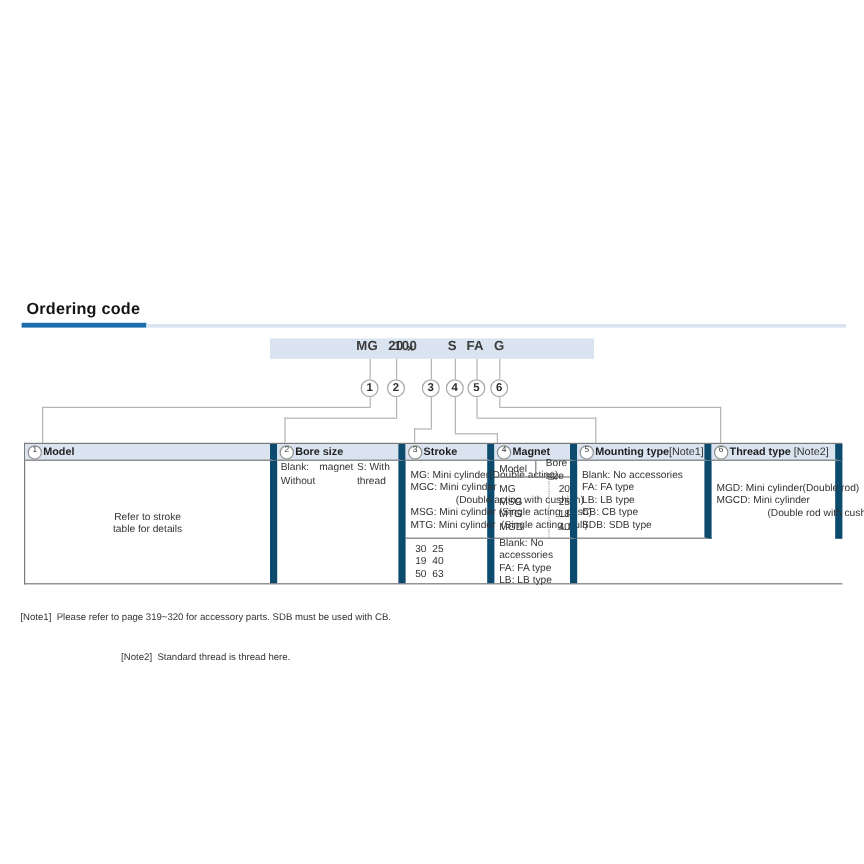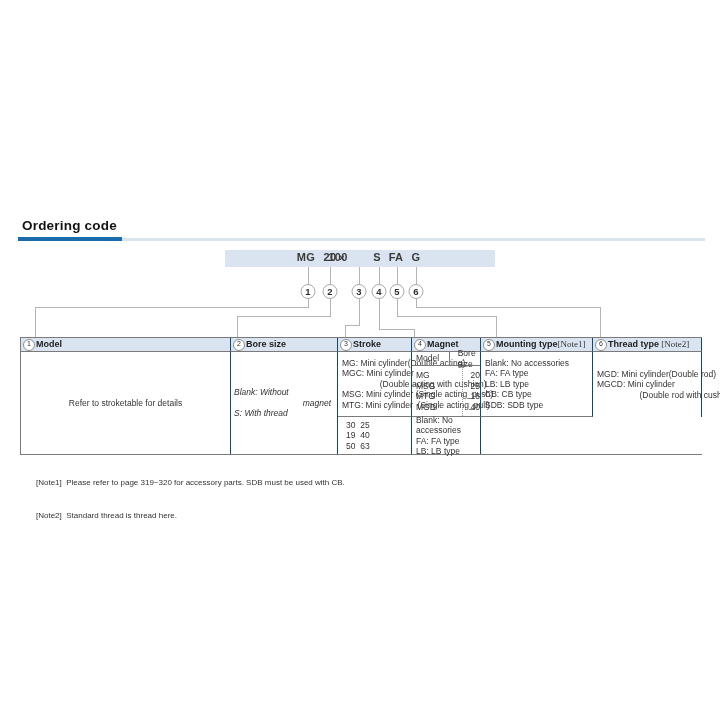--- a/index.html
+++ b/index.html
@@ -1,18 +1,18 @@
 <!DOCTYPE html>
 <html><head>
 <meta charset="utf-8">
 <style>
   html,body { margin:0; padding:0; background:#fff; }
   .page {
     position:relative; width:720px; height:660px; background:#ffffff;
-    font-family:"Liberation Sans", sans-serif; color:#333; overflow:hidden;
+    font-family:"Liberation Sans", sans-serif; color:#333; overflow:hidden;margin-top:32px;
   }
   .title {
     position:absolute; left:22px; top:218px; font-size:13.5px; font-weight:bold;
     color:#141414; letter-spacing:0.2px;
   }
   .rule-dark { position:absolute; left:18px; top:237px; width:104px; height:4px; background:#1b6cad; }
   .rule-light { position:absolute; left:122px; top:238px; width:583px; height:3px; background:#d9e4f0; }
 
   .codebar { position:absolute; left:225px; top:250px; width:270px; height:17px; background:#d9e4f0; }
   .codepart {
@@ -29,49 +29,49 @@
   .ln { position:absolute; background:#b4b4b4; }
 
   .otable {
     position:absolute; left:20px; top:337px; width:681px;
     display:grid;
     grid-template-columns:210px 107px 74px 69px 112px 109px;
     grid-template-rows:14px 65px 37px;
     border-top:1px solid #7a7a7a; border-left:1px solid #7a7a7a; border-bottom:1px solid #7a7a7a;
     font-size:8.5px; line-height:10.5px; color:#333;
   }
-  .otable > div { box-sizing:border-box; border-right:1px solid #0c4a6e; }
+  .otable > div { box-sizing:border-box; border-right:6px solid #0c4a6e; }
   .hc {
     background:#d9e4f0; border-bottom:1px solid #7a7a7a;
     display:flex; align-items:center; padding-left:2px;
     font-size:9px; font-weight:bold; color:#1d1d1d; white-space:pre;
   }
-  .hc .note { font-weight:normal; color:#333;font-family:Liberation Serif, serif; }
+  .hc .note { font-weight:normal; color:#333; }
   .cn {
     display:inline-flex; align-items:center; justify-content:center;
     width:10px; height:10px; border:1px solid #909090; border-radius:50%;
     background:#fff; font-size:7px; font-weight:normal; color:#333;
     margin-right:1px; flex:0 0 auto;
   }
   .rowdiv { border-bottom:1px solid #7a7a7a; }
   .modelcell { display:flex; flex-direction:column; justify-content:center; padding-left:4px; white-space:pre; }
   .borecell { display:flex; flex-direction:column; }
   .bsh { display:flex; height:13px; border-bottom:1px solid #7a7a7a; align-items:center; flex:0 0 auto; }
   .bsh .bl { width:57px; padding-left:4px; box-sizing:border-box; border-right:1px solid #7a7a7a; height:100%; display:flex; align-items:center; }
   .bsh .br { padding-left:8px; }
   .bbody { display:flex; flex:1; }
   .bbody .bl { width:57px; padding-left:4px; box-sizing:border-box; border-right:1px dotted #9a9a9a; display:flex; flex-direction:column; justify-content:center; }
   .bbody .br { padding-left:8px; display:flex; flex-direction:column; justify-content:center; white-space:pre; }
   .span2 { grid-row:2 / 4; }
-  .strokecell { display:flex; flex-direction:row; justify-content:center; align-items:center; }
-  .magnetcell { display:flex; flex-direction:column; justify-content:center; padding:0 3px;font-style:italic; }
+  .strokecell { display:flex; flex-direction:column; justify-content:center; align-items:center; }
+  .magnetcell { display:flex; flex-direction:row; justify-content:center; padding:0 3px; }
   .magnetcell .r { text-align:right; padding-right:3px; }
   .mountcell { display:flex; flex-direction:column; justify-content:center; padding-left:4px; }
   .threadcell { display:flex; align-items:center; padding-left:8px; }
-  .notes { position:absolute; left:36px; top:455px; font-size:8px; line-height:11px; color:#333; white-space:pre; }
+  .notes { position:absolute; left:17px; top:455px; font-size:8px; line-height:11px; color:#333; white-space:pre;text-align:center; }
 </style>
 </head>
 <body>
 
 <div class="page">
 
   <div class="title">Ordering code</div>
   <div class="rule-dark"></div>
   <div class="rule-light"></div>
 

